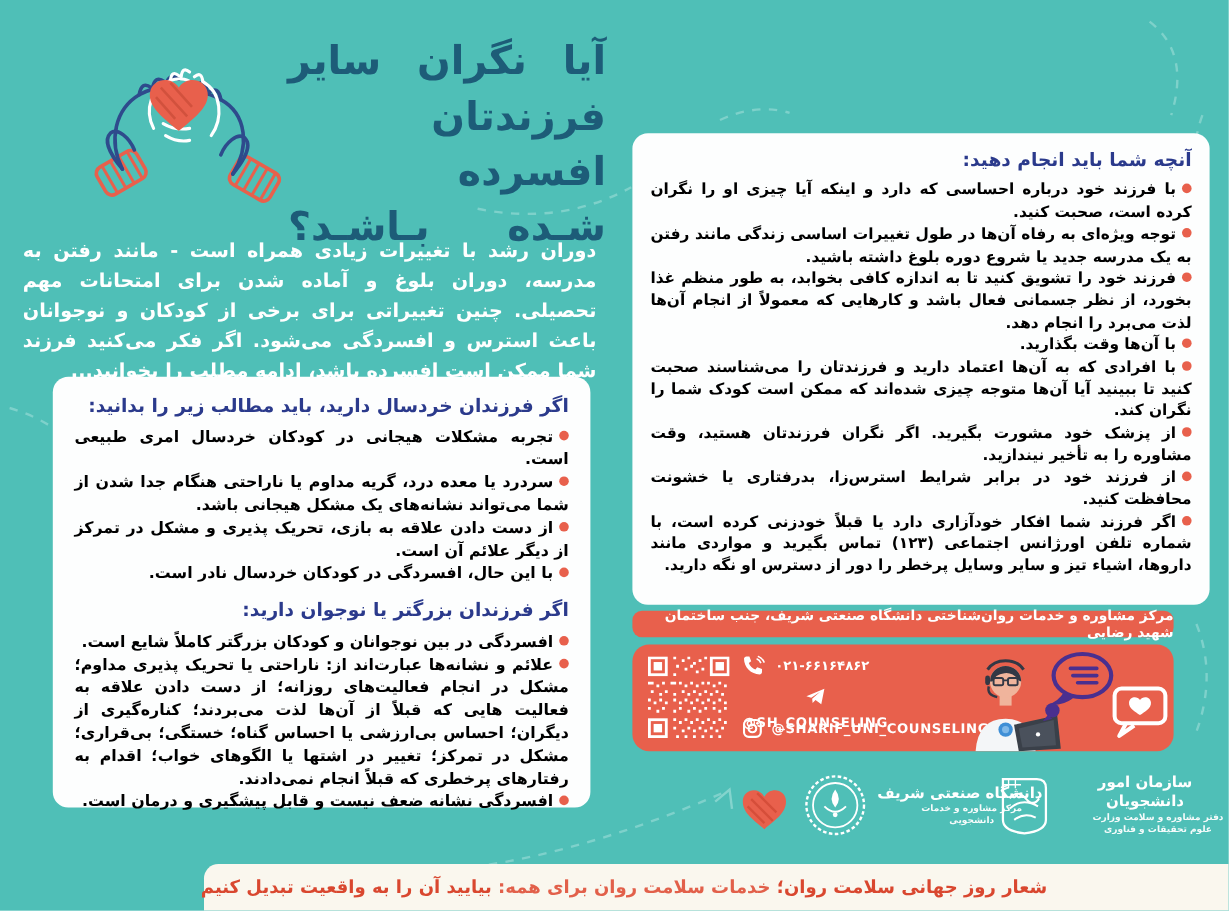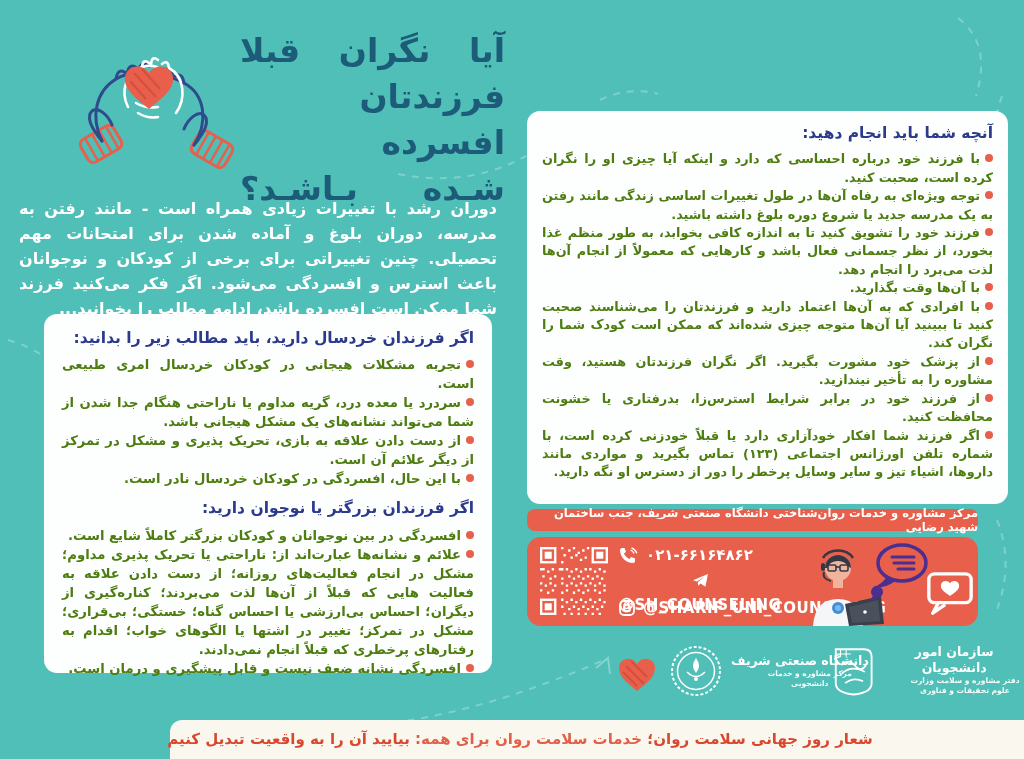--- a/index.html
+++ b/index.html
@@ -25,42 +25,42 @@
   }
   
   .card{position:absolute;background:#FDFEFE;border-radius:13px;box-sizing:border-box;}
   .card-left{left:44px;top:314px;width:448px;height:359px;padding:13px 18px 23px;}
   .card-right{left:527px;top:111px;width:481px;height:393px;padding:11px 15px 8px;}
   .card-heading{
     margin:0 0 5px;color:#2B3A8C;font-weight:800;font-size:15.5px;line-height:1.5;
   }
   .card-heading.second{margin-top:9px;}
   .b{
-    color:#4d7c0f;font-weight:600;text-align:justify;line-height:1.44;
+    color:#000000;font-weight:600;text-align:justify;line-height:1.44;
   }
   .card-left .b{font-size:13.2px;}
   .card-right .b{font-size:12.8px;}
   .dot{
     display:inline-block;width:8px;height:8px;border-radius:50%;
     background:#E8604C;margin-left:5px;vertical-align:1px;
   }
   
   .location-banner{
     position:absolute;left:527px;top:509px;width:451px;height:22px;
     background:#E8604C;border-radius:8px;box-sizing:border-box;
     display:flex;align-items:center;justify-content:center;
     color:#fff;font-weight:700;font-size:11.5px;
   }
   .contact-card{
     position:absolute;left:527px;top:537px;width:451px;height:89px;
     background:#E8604C;border-radius:14px;
   }
   .qr{position:absolute;left:13px;top:10px;width:68px;height:68px;}
   .crow{position:absolute;left:92px;display:flex;align-items:center;gap:8px;color:#fff;direction:ltr;}
-  .crow .txt{font-weight:700;font-size:15px;letter-spacing:.5px;}
+  .crow .txt{font-weight:700;font-size:11px;letter-spacing:.5px;}
   .crow-phone{top:9px;}
   .crow-telegram{top:36px;flex-direction:column;}
   .crow-instagram{top:62px;}
   .counselor{position:absolute;left:266px;bottom:0;width:92px;height:80px;}
   .bubbles{position:absolute;left:338px;top:4px;width:64px;height:60px;}
   .chat-heart{position:absolute;left:398px;top:34px;width:50px;height:46px;}
   
   .heart-doodle{position:absolute;left:616px;top:652px;width:42px;height:42px;}
   .logo-block{position:absolute;display:flex;align-items:center;gap:9px;color:#fff;direction:ltr;}
   .logo-sharif{left:670px;top:645px;}
@@ -122,21 +122,21 @@
       <path d="M90 56 q1 -9 7 -4 M99 53 q1 -9 7 -4"></path>
       <path d="M124 102 C134 88 133 66 117 57"></path>
       <path d="M117 57 q-1 -9 -7 -4"></path>
       <path d="M84 92 q10 6 22 4 M86 102 q10 6 20 4"></path>
     </g>
     <path d="M97 62 C91 52 75 54 73 66 C71 78 85 88 97 98 C109 88 123 78 121 66 C119 54 103 52 97 62 Z" fill="#E8604C"></path>
     <path d="M82 62 l22 24 M90 58 l18 20 M78 70 l16 18" stroke="#C94C38" stroke-width="2.2" opacity="0.7"></path>
   </svg>
 
   <div class="hero-title">
-    <div class="line">آیا نگران قبلا</div>
+    <div class="line">آیا نگران سایر</div>
     <div class="line">فرزندتان افسرده</div>
     <div class="line">شـده بـاشـد؟</div>
   </div>
 
   <p class="intro">دوران رشد با تغییرات زیادی همراه است - مانند رفتن به مدرسه، دوران بلوغ و آماده شدن برای امتحانات مهم تحصیلی. چنین تغییراتی برای برخی از کودکان و نوجوانان باعث استرس و افسردگی می‌شود. اگر فکر می‌کنید فرزند شما ممکن است افسرده باشد، ادامه مطلب را بخوانید...</p>
 
   <div class="card card-left">
     <h3 class="card-heading">اگر فرزندان خردسال دارید، باید مطالب زیر را بدانید:</h3>
     <div class="b"><span class="dot"></span><span>تجربه مشکلات هیجانی در کودکان خردسال امری طبیعی است.</span></div>
     <div class="b"><span class="dot"></span><span>سردرد یا معده درد، گریه مداوم یا ناراحتی هنگام جدا شدن از شما می‌تواند نشانه‌های یک مشکل هیجانی باشد.</span></div>

